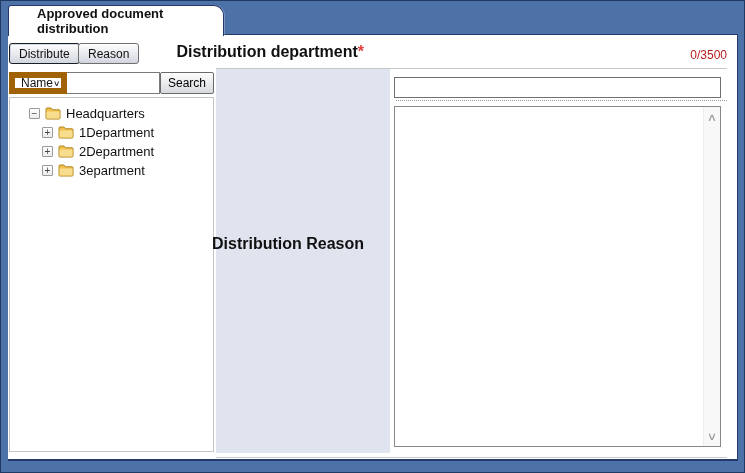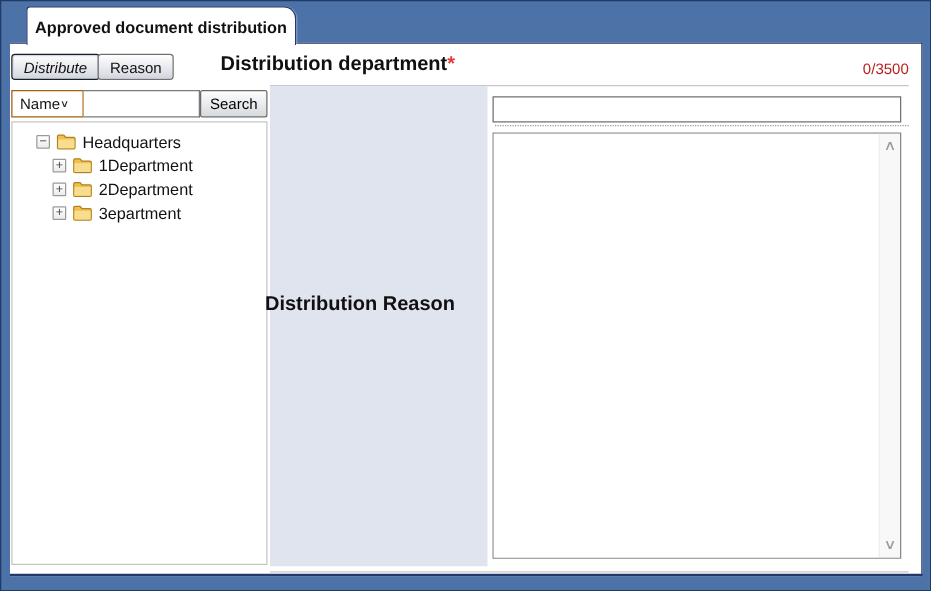--- a/index.html
+++ b/index.html
@@ -4,24 +4,24 @@
 <style>
   html,body{margin:0;padding:0;background:#888;}
   *{box-sizing:border-box;}
   .window{
     position:relative;width:745px;height:473px;
     background:#4c72a8;border:1px solid #203a66;
     font-family:"Liberation Sans",sans-serif;font-size:13px;color:#111;
     overflow:hidden;
   }
   .tab{
-    position:absolute;left:20px;top:4px;width:216px;height:31px;
+    position:absolute;left:7px;top:4px;width:216px;height:31px;
     background:#fff;border:1px solid #24386b;border-bottom:none;
     border-radius:3px 10px 0 0;z-index:2;
-    display:flex;align-items:center;padding-left:6px;
+    display:flex;align-items:center;padding-left:28px;
     font-weight:bold;font-size:13px;
     box-shadow:1px 0 0 rgba(255,255,255,.25);
   }
   .content{
     position:absolute;left:7px;top:33px;width:730px;height:427px;
     background:#fff;border:solid #24386b;border-width:1px 1px 2px 0;
   }
   .inner{position:relative;width:100%;height:100%;}
 
   
@@ -31,21 +31,21 @@
     background:linear-gradient(#fefefe,#dcdfe6 80%,#cfd3dc);
     border:1px solid #707070;border-radius:3px;color:#111;cursor:pointer;
   }
   .btn.default{border-color:#1e1e1e;box-shadow:inset 0 0 0 1px #cfd9ec;}
   .counter{position:absolute;right:10px;top:13px;font-size:12px;color:#b91c1c;}
 
   
   .left-panel{position:absolute;left:1px;top:37px;width:205px;}
   .search-row{display:flex;height:22px;}
   .fld-select{
-    width:58px;height:22px;border:1px solid #a16207;background:#fff;
+    width:58px;height:22px;border:6px solid #a16207;background:#fff;
     display:flex;align-items:center;justify-content:space-between;
     padding:0 18px 0 6px;font-size:12px;cursor:pointer;
   }
   .fld-select .chev{font-size:10px;color:#222;transform:scaleY(.8);}
   .search-input{
     width:93px;height:22px;border:1px solid #7a7a7a;border-left:none;
     padding:0 4px;font-size:12px;outline:none;font-family:"Liberation Sans",sans-serif;
   }
   .search-btn{
     width:64px;height:22px;font-size:12px;
@@ -111,21 +111,21 @@
 
 <div class="window">
 
   <div class="tab">
     <span>Approved document distribution</span>
   </div>
 
   <div class="content">
     <div class="inner">
 
-      <button class="btn default" style="left:1px;top:8px;font-style:italic;">Distribute</button>
+      <button class="btn default" style="left:1px;top:8px;">Distribute</button>
       <button class="btn" style="left:70px;top:8px;">Reason</button>
       <div class="counter">0/3500</div>
 
       <div class="left-panel">
         <div class="search-row">
           <div class="fld-select">
             <span>Name</span>
             <span class="chev">∨</span>
           </div>
           <input class="search-input" type="text" value="" style="">

